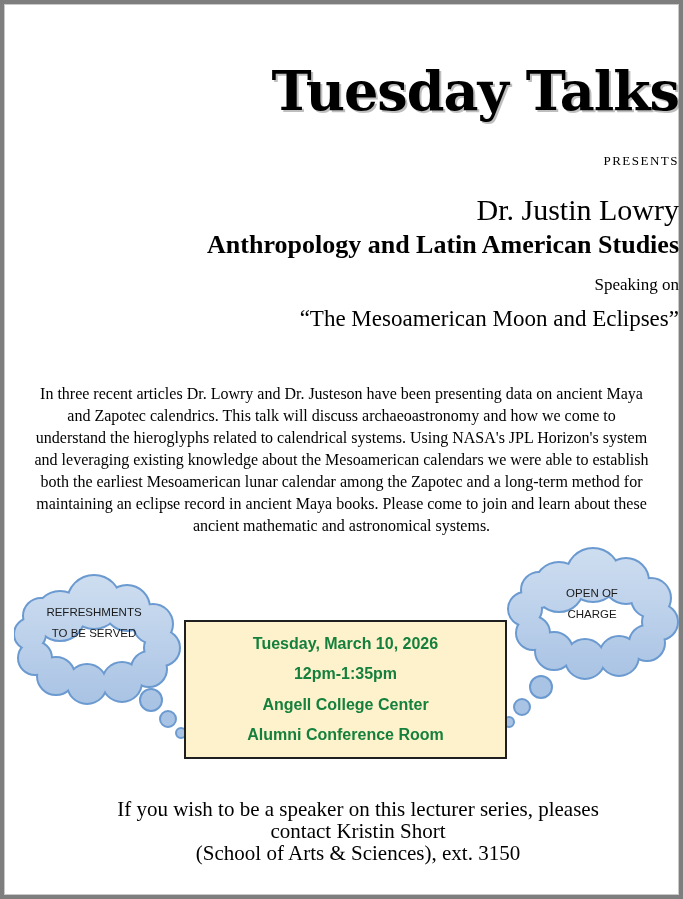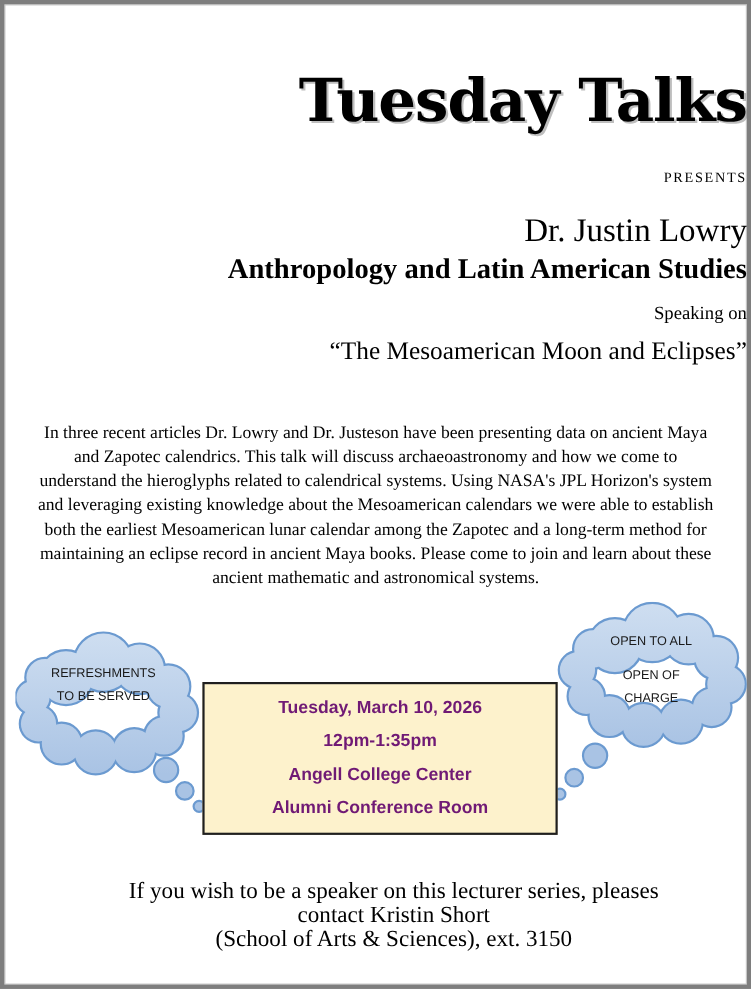--- a/index.html
+++ b/index.html
@@ -53,21 +53,21 @@
   .cloud-right .cloud-text{left:20px;top:26px;width:150px;}
   .cloud-gap{height:10px;}
   .event-box{
     position:absolute;left:180px;top:616px;width:323px;height:139px;
     box-sizing:border-box;
     background:var(--event-box-bg,#fdf2cc);
     border:2px solid var(--event-box-border,#1f1f1f);
     display:flex;flex-direction:column;justify-content:space-evenly;
     text-align:center;
     font-family:"Liberation Sans",sans-serif;
-    font-weight:bold;font-size:16px;color:#701a75;
+    font-weight:bold;font-size:16px;color:#15803d;
   }
   .footer-note{
     position:absolute;left:100px;top:794px;width:508px;
     font-size:21px;line-height:22px;text-align:center;
   }
 </style>
 </head>
 <body>
 
 <div class="page">
@@ -142,21 +142,20 @@
       </defs>
       <use href="#cloudBodyR" class="cloud-ring"></use>
       <use href="#cloudBodyR" class="cloud-fill" fill="url(#cgR)"></use>
       <g class="cloud-trail" fill="url(#cgR)">
         <circle cx="44" cy="140" r="11"></circle>
         <circle cx="25" cy="160" r="8"></circle>
         <circle cx="12" cy="175" r="5"></circle>
       </g>
     </svg>
     <div class="cloud-text">
-      <div>OPEN TO ALL</div>
       <div class="cloud-gap"></div>
       <div>OPEN OF</div>
       <div>CHARGE</div>
     </div>
   </div>
 
   <div class="event-box">
     <div>Tuesday, March 10, 2026</div>
     <div>12pm-1:35pm</div>
     <div>Angell College Center</div>

